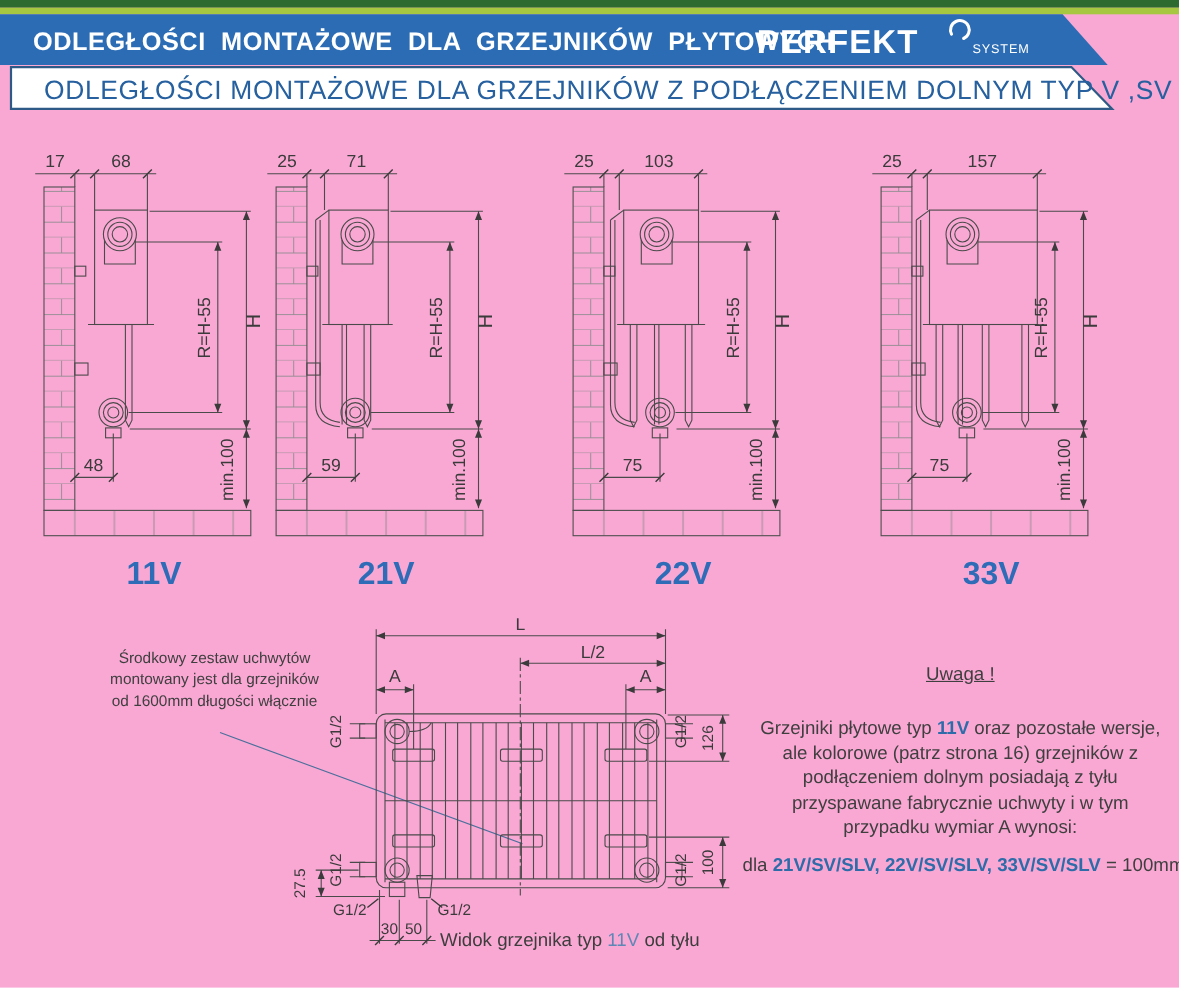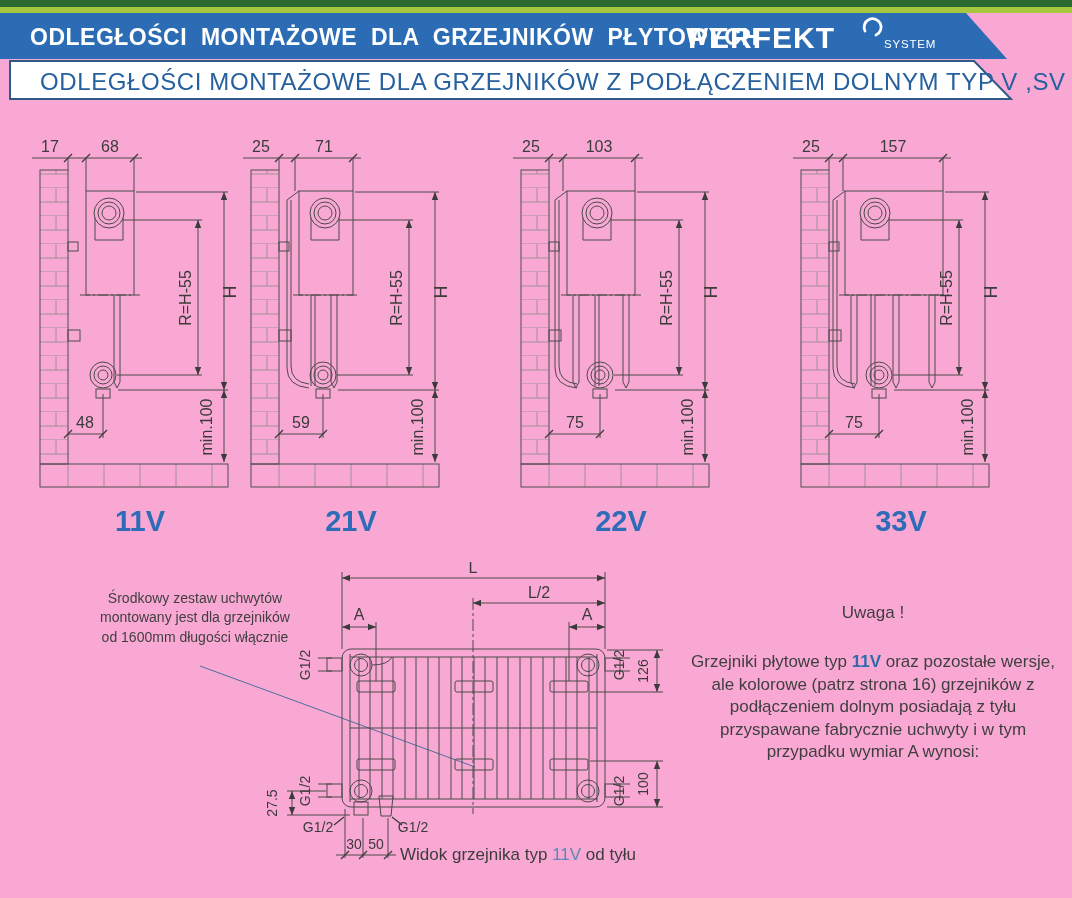--- a/index.html
+++ b/index.html
@@ -24,21 +24,21 @@
   .dt2{font-family:"Liberation Sans",sans-serif;font-size:14px;fill:#3b3b3b;text-anchor:middle;}
   .dth{font-family:"Liberation Sans",sans-serif;font-size:18px;fill:#3b3b3b;text-anchor:middle;}
   .tlabel{font-family:"Liberation Sans",sans-serif;font-weight:bold;font-size:29px;fill:#2f6cb7;text-anchor:middle;}
   .cap{font-family:"Liberation Sans",sans-serif;font-size:17px;fill:#3d3d3d;}
   .capb{fill:#5e87b5;}
   .leader{stroke:#4a6f9b;stroke-width:1;}
   
   .note-left{position:absolute;left:55px;top:589px;width:280px;font-size:14px;line-height:1.38;
              color:#3f3f3f;white-space:pre-line;}
   .notes-right{position:absolute;left:675px;top:602px;width:396px;color:#3f3f3f;font-size:17px;line-height:1.32;}
-  .uwaga{margin:0 0 27px 0;}
+  .uwaga{margin:0 0 27px 0;text-decoration:underline;}
   .para{margin:12px;}
   .dla{margin:10px 0 0 0;white-space:nowrap;}
   .bblue{color:#2d6ca9;font-weight:bold;}
   .abs{position:absolute;}
 </style>
 </head>
 <body>
 
 <div id="page">
 
@@ -308,15 +308,16 @@
     <text class="dt2" x="158" y="270">G1/2</text>
     <text class="dt2" x="253" y="270">G1/2</text>
     <text class="dt2" x="194" y="287">30</text>
     <text class="dt2" x="216" y="287">50</text>
     <text class="cap" x="240" y="298"><tspan>Widok grzejnika typ </tspan><tspan class="capb">11V</tspan><tspan> od tyłu</tspan></text>
   </svg>
 
   <div class="notes-right">
     <p class="uwaga">Uwaga !</p>
     <p class="para"><span>Grzejniki płytowe typ </span><span class="bblue">11V</span><span> oraz pozostałe wersje, ale kolorowe (patrz strona 16) grzejników z podłączeniem dolnym posiadają z tyłu przyspawane fabrycznie uchwyty i w tym przypadku wymiar A wynosi:</span></p>
+    <p class="dla"><span>dla </span><span class="bblue">21V/SV/SLV, 22V/SV/SLV, 33V/SV/SLV</span><span> = 100mm</span></p>
   </div>
 
 </div>
 
 </body></html>

